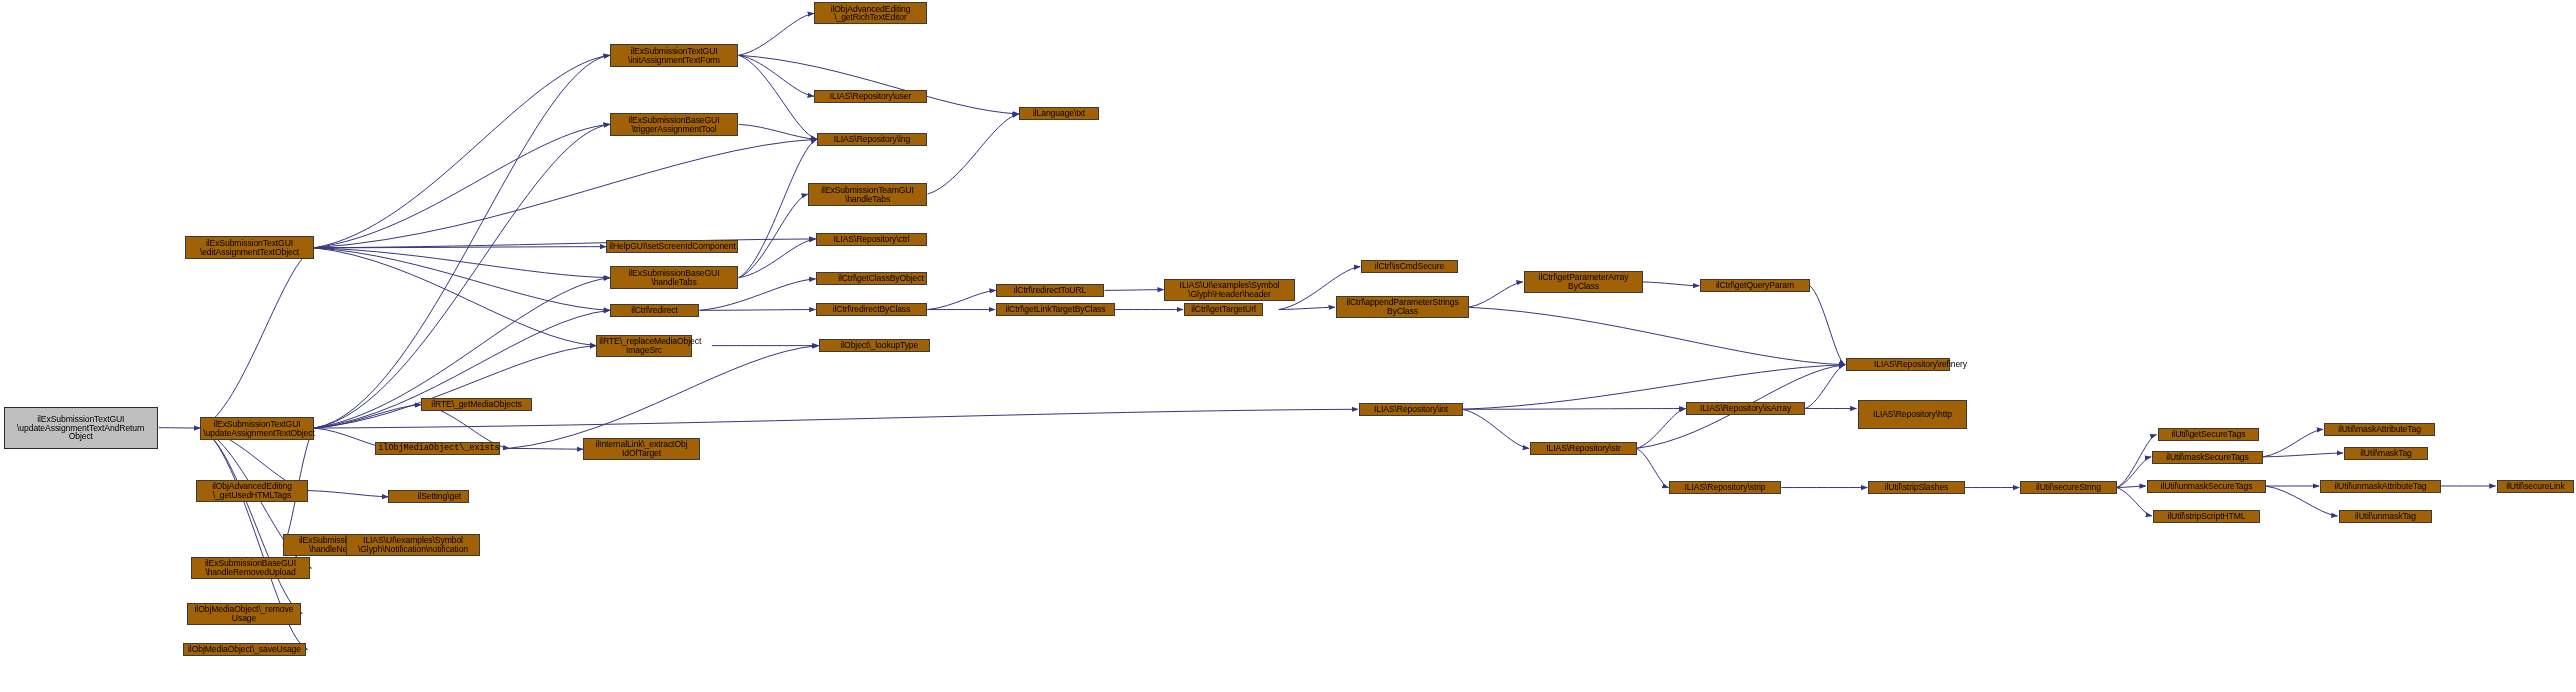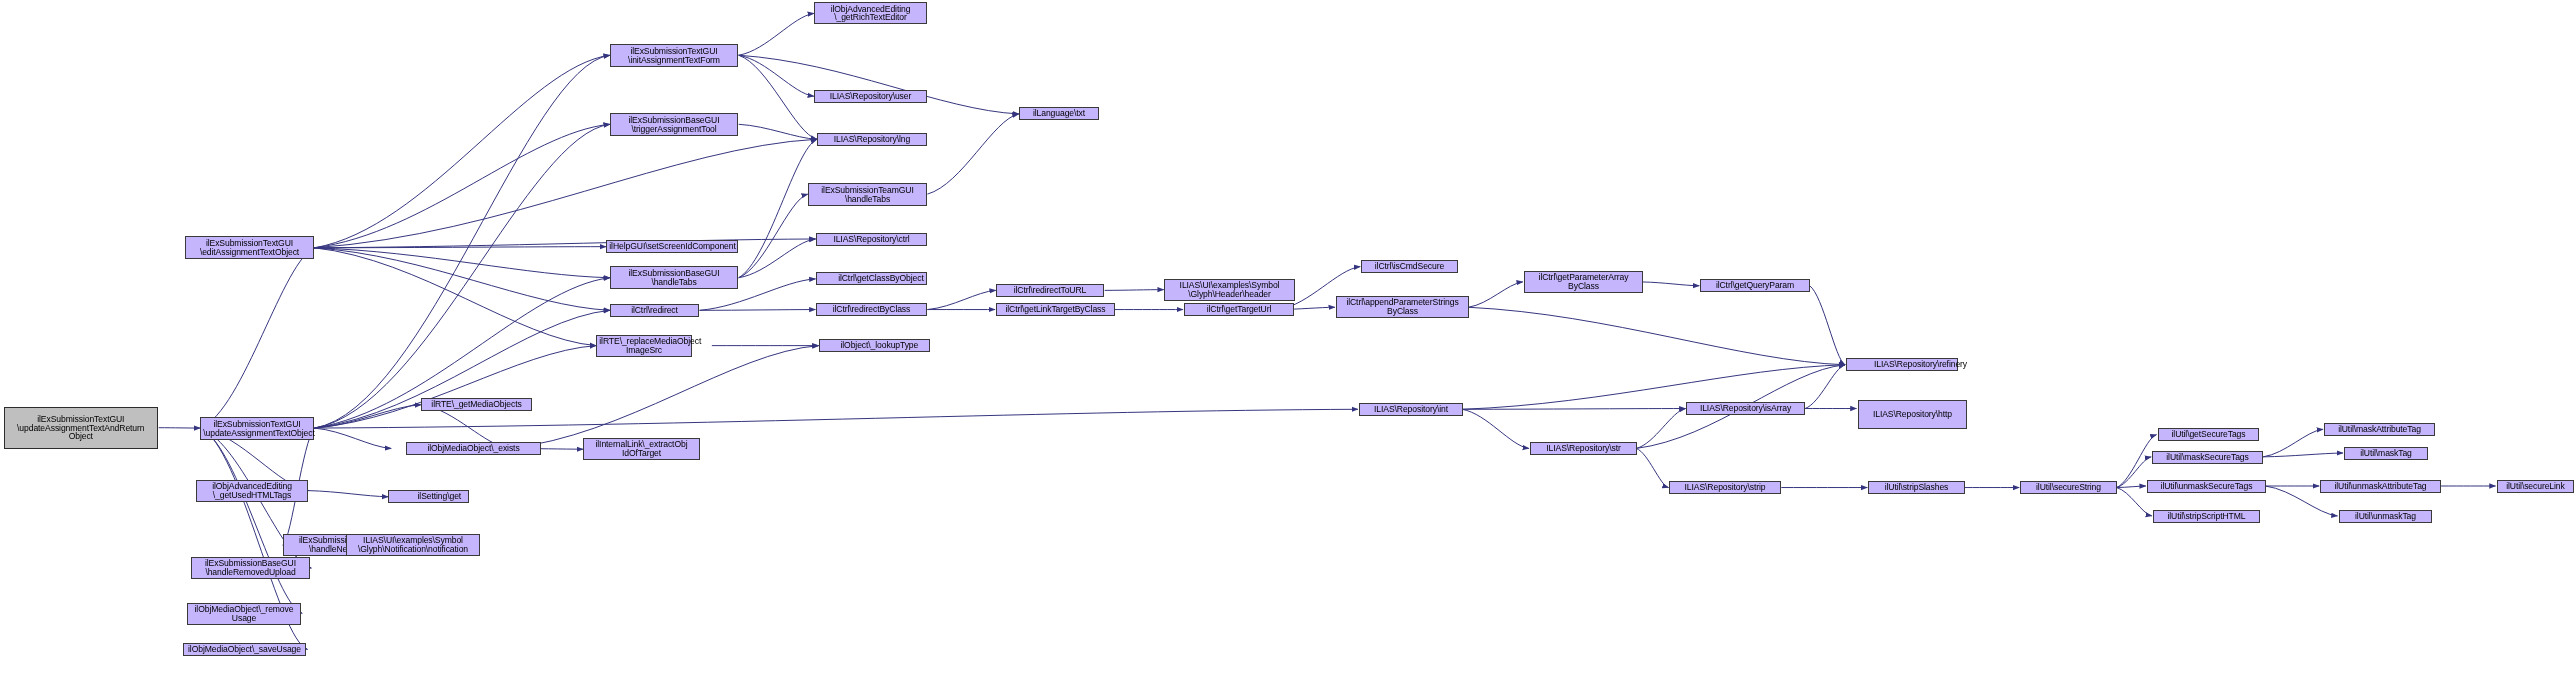--- a/index.html
+++ b/index.html
@@ -3,21 +3,21 @@
 <meta charset="utf-8">
 <style>
   html,body{margin:0;padding:0;background:#ffffff;}
   body{font-family:"Liberation Sans","DejaVu Sans",sans-serif;}
   #canvas{position:relative;width:2576px;height:692px;background:#ffffff;overflow:hidden;}
   #edges{position:absolute;left:0;top:0;width:2576px;height:692px;}
   .node{
     position:absolute;
     box-sizing:border-box;
     border:0.8px solid #3a3a3a;
-    background:#c4b5fd;
+    background:#a16207;
     color:#000000;
     display:flex;
     align-items:center;
     justify-content:center;
     text-align:center;
     line-height:1.02;
     font-size:8.6px;
     letter-spacing:-0.1px;
     padding:0.8px 2.3px;
     white-space:pre-line;
@@ -129,49 +129,49 @@
 \editAssignmentTextObject</span></div>
     <div class="node" style="left: 610px; top: 266px; width: 128px; height: 23px;"><span>ilExSubmissionBaseGUI
 \handleTabs</span></div>
     <div class="node" style="left: 816px; top: 272px; width: 111px; height: 13px; text-align: right;"><span>ilCtrl\getClassByObject</span></div>
     <div class="node" style="left: 610px; top: 304px; width: 89px; height: 13px;"><span>ilCtrl\redirect</span></div>
     <div class="node" style="left: 816px; top: 303px; width: 111px; height: 13px;"><span>ilCtrl\redirectByClass</span></div>
     <div class="node" style="left: 996px; top: 284px; width: 108px; height: 13px;"><span>ilCtrl\redirectToURL</span></div>
     <div class="node" style="left: 1164px; top: 279px; width: 131px; height: 22px;"><span>ILIAS\UI\examples\Symbol
 \Glyph\Header\header</span></div>
     <div class="node" style="left: 996px; top: 303px; width: 119px; height: 13px;"><span>ilCtrl\getLinkTargetByClass</span></div>
-    <div class="node" style="left: 1184px; top: 303px; width: 110px; height: 13px;"><span>ilCtrl\getTargetUrl</span></div>
+    <div class="node" style="left: 1184px; top: 303px; width: 79px; height: 13px;"><span>ilCtrl\getTargetUrl</span></div>
     <div class="node" style="left: 1336px; top: 296px; width: 133px; height: 22px;"><span>ilCtrl\appendParameterStrings
 ByClass</span></div>
     <div class="node" style="left: 1361px; top: 260px; width: 97px; height: 13px;"><span>ilCtrl\isCmdSecure</span></div>
     <div class="node" style="left: 1524px; top: 271px; width: 119px; height: 22px;"><span>ilCtrl\getParameterArray
 ByClass</span></div>
     <div class="node" style="left: 1700px; top: 279px; width: 110px; height: 13px;"><span>ilCtrl\getQueryParam</span></div>
-    <div class="node" style="left: 1846px; top: 358px; width: 112px; height: 13px; padding-left: 27px;"><span>ILIAS\Repository\refinery</span></div>
+    <div class="node" style="left: 1846px; top: 358px; width: 104px; height: 13px; padding-left: 27px;"><span>ILIAS\Repository\refinery</span></div>
     <div class="node" style="left: 1686px; top: 402px; width: 119px; height: 13px;"><span>ILIAS\Repository\isArray</span></div>
     <div class="node" style="left: 1858px; top: 400px; width: 109px; height: 29px;"><span>ILIAS\Repository\http</span></div>
     <div class="node" style="left: 1359px; top: 403px; width: 104px; height: 13px;"><span>ILIAS\Repository\int</span></div>
     <div class="node" style="left: 1530px; top: 442px; width: 107px; height: 13px;"><span>ILIAS\Repository\str</span></div>
     <div class="node" style="left: 1669px; top: 481px; width: 112px; height: 13px;"><span>ILIAS\Repository\strip</span></div>
     <div class="node" style="left: 1868px; top: 481px; width: 97px; height: 13px;"><span>ilUtil\stripSlashes</span></div>
     <div class="node" style="left: 2020px; top: 481px; width: 97px; height: 13px;"><span>ilUtil\secureString</span></div>
     <div class="node" style="left: 2158px; top: 428px; width: 101px; height: 13px;"><span>ilUtil\getSecureTags</span></div>
     <div class="node" style="left: 2152px; top: 451px; width: 111px; height: 13px;"><span>ilUtil\maskSecureTags</span></div>
     <div class="node" style="left: 2147px; top: 480px; width: 119px; height: 13px;"><span>ilUtil\unmaskSecureTags</span></div>
     <div class="node" style="left: 2153px; top: 510px; width: 107px; height: 13px;"><span>ilUtil\stripScriptHTML</span></div>
     <div class="node" style="left: 2324px; top: 423px; width: 111px; height: 13px;"><span>ilUtil\maskAttributeTag</span></div>
     <div class="node" style="left: 2344px; top: 447px; width: 84px; height: 13px;"><span>ilUtil\maskTag</span></div>
     <div class="node" style="left: 2320px; top: 480px; width: 121px; height: 13px;"><span>ilUtil\unmaskAttributeTag</span></div>
     <div class="node" style="left: 2339px; top: 510px; width: 93px; height: 13px; justify-content: flex-end;"><span>ilUtil\unmaskTag</span></div>
     <div class="node" style="left: 2497px; top: 480px; width: 77px; height: 13px;"><span>ilUtil\secureLink</span></div>
     <div class="node" style="left: 596px; top: 335px; width: 96px; height: 22px;"><span>ilRTE\_replaceMediaObject
 ImageSrc</span></div>
     <div class="node" style="left: 819px; top: 339px; width: 111px; height: 13px; padding-left: 12px;"><span>ilObject\_lookupType</span></div>
     <div class="node" style="left: 421px; top: 398px; width: 111px; height: 13px;"><span>ilRTE\_getMediaObjects</span></div>
-    <div class="node" style="left: 406px; top: 442px; width: 135px; height: 13px;"><span>ilObjMediaObject\_exists</span></div>
+    <div class="node" style="left: 375px; top: 442px; width: 125px; height: 13px; font-family: Liberation Mono, monospace;"><span>ilObjMediaObject\_exists</span></div>
     <div class="node" style="left: 583px; top: 438px; width: 117px; height: 22px;"><span>ilInternalLink\_extractObj
 IdOfTarget</span></div>
     <div class="node" style="left: 196px; top: 480px; width: 112px; height: 22px;"><span>ilObjAdvancedEditing
 \_getUsedHTMLTags</span></div>
     <div class="node" style="left: 388px; top: 490px; width: 81px; height: 13px; padding-left: 24px;"><span>ilSetting\get</span></div>
     <div class="node" style="left: 191px; top: 557px; width: 119px; height: 22px;"><span>ilExSubmissionBaseGUI
 \handleRemovedUpload</span></div>
     <div class="node" style="left: 283px; top: 534px; width: 123px; height: 22px;"><span>ilExSubmissionBaseGUI
 \handleNewUpload</span></div>
     <div class="node" style="left: 346px; top: 534px; width: 134px; height: 22px;"><span>ILIAS\UI\examples\Symbol

